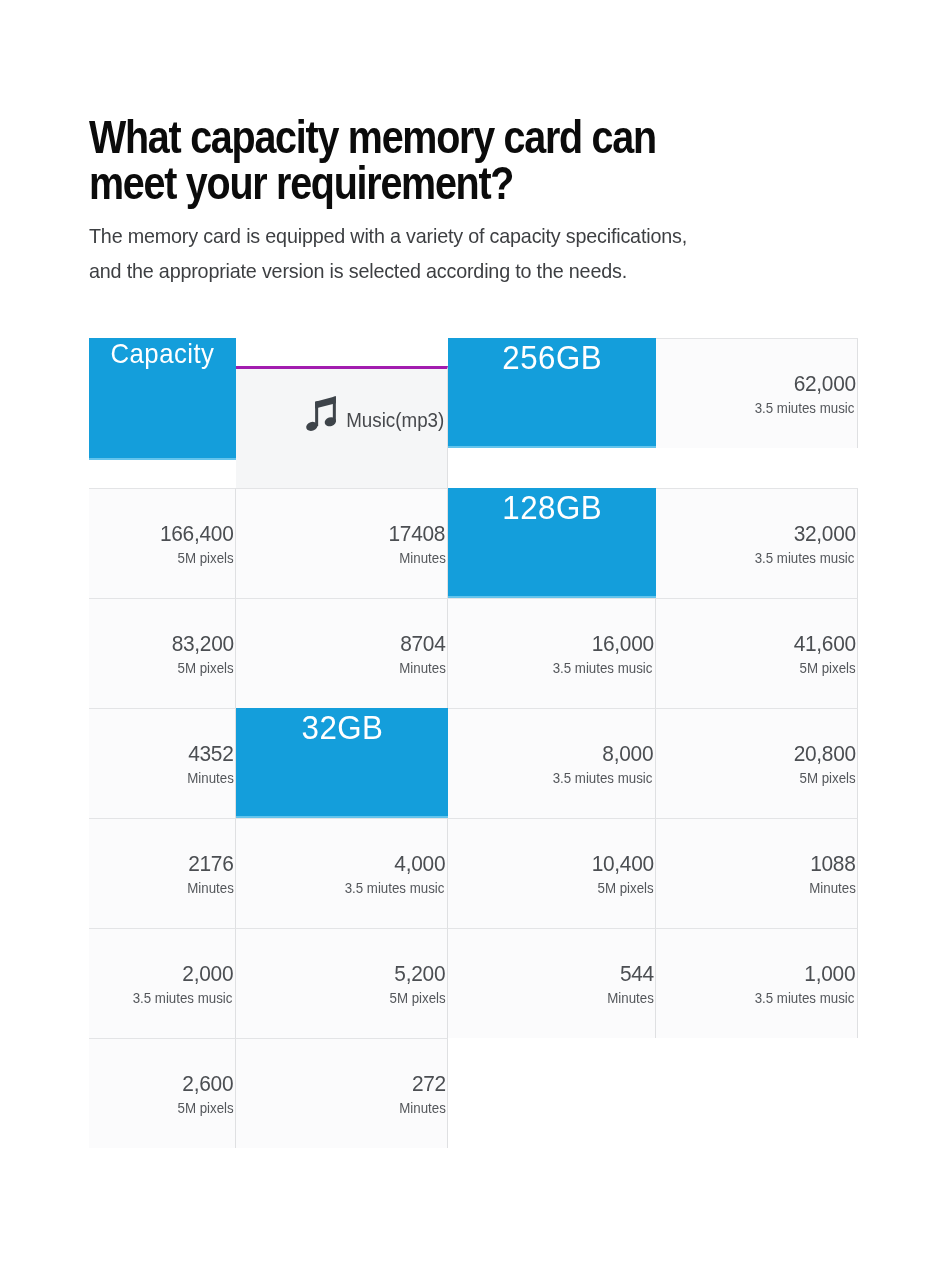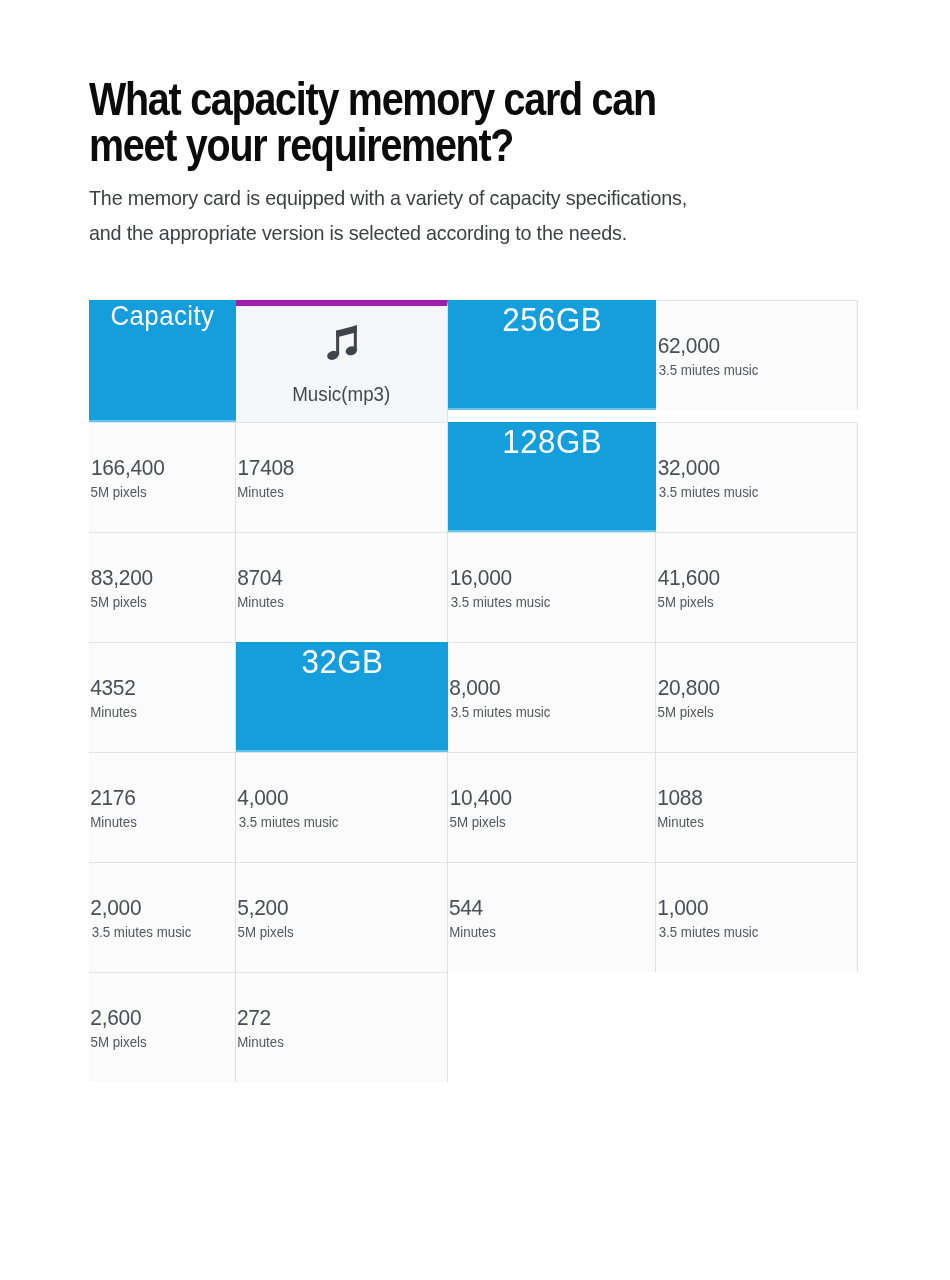--- a/index.html
+++ b/index.html
@@ -7,21 +7,21 @@
   body {
     width: 950px; height: 1280px;
     font-family: "Liberation Sans", sans-serif;
     color: #1a1a1a;
     overflow: hidden;
     position: relative;
   }
   .content { padding-left: 89px; padding-right: 60px; }
 
   
-  .title-block { padding-top: 76px; }
+  .title-block { padding-top: 114px; }
   .title-line {
     font-size: 47px;
     font-weight: 700;
     color: #0b0b0b;
     line-height: 46px;
     letter-spacing: -1.5px;
     white-space: nowrap;
     transform: scaleX(0.84);
     transform-origin: 0 50%;
   }
@@ -67,42 +67,42 @@
   .capacity-label {
     font-size: 34px;
     font-weight: 400;
     letter-spacing: 0.5px;
     transform: scaleX(0.92);
   }
 
   .cell-head {
     background: #f5f6f7;
     border-right: 1px solid #dfe0e2;
-    border-top: 6px solid #a21caf;
+    border-top: 3px solid #a21caf;
     display: flex;
-    flex-direction: column;
     align-items: center;
     justify-content: flex-end;
     padding-bottom: 16px;
+    margin-top: 28px;
   }
   .cell-head .icon-wrap { height: 52px; display: flex; align-items: center; justify-content: center; margin-bottom: 14px; }
   .head-label {
     font-size: 20px;
     color: #47494d;
     white-space: nowrap;
     transform: scaleX(0.94);
   }
 
   .cell-data {
     background: #fbfbfc;
     border-right: 1px solid #dfe0e2;
     border-top: 1px solid #e3e4e6;
     display: flex;
     flex-direction: column;
-    align-items: flex-start;
+    align-items: flex-end;
     justify-content: center;
   }
   .cell-data .value {
     font-size: 22px;
     color: #4b4e52;
     letter-spacing: -0.3px;
     transform: scaleX(0.95);
   }
   .cell-data .unit {
     font-size: 14px;

